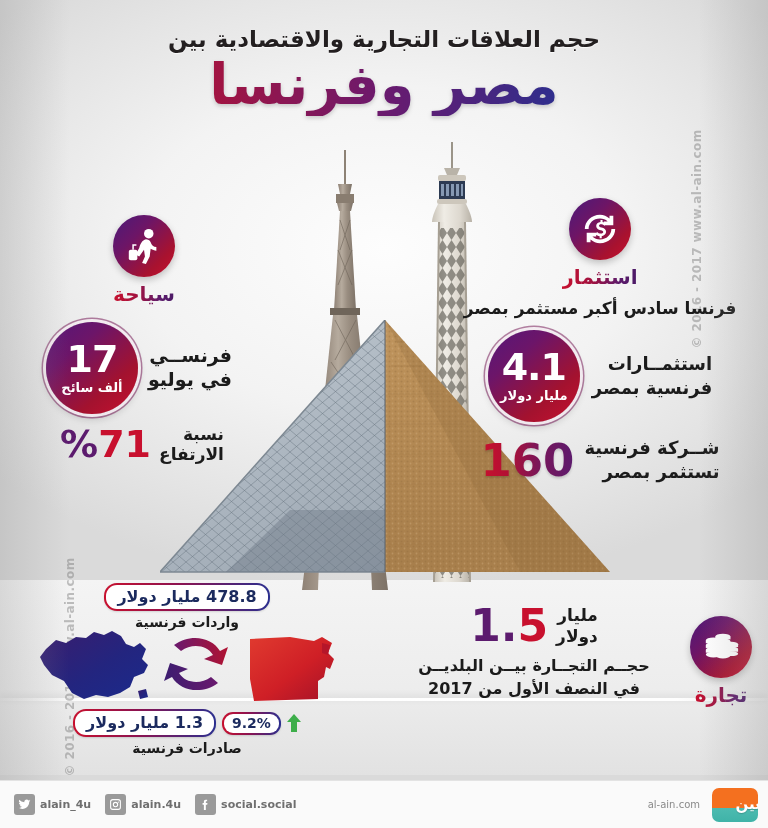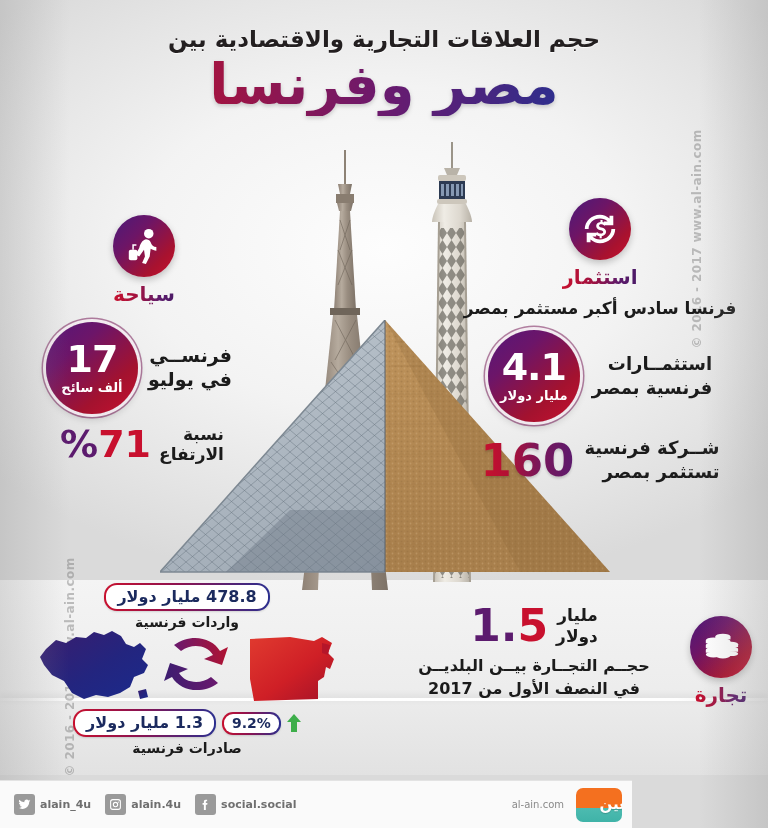--- a/index.html
+++ b/index.html
@@ -160,21 +160,21 @@
     position:absolute; z-index:20;
     font-size:12px; font-weight:700; color:rgba(120,120,120,.45);
     white-space:nowrap; letter-spacing:.4px;
     direction:ltr;
   }
   #wm-right { right:-38px; top:232px; transform: rotate(-90deg); transform-origin: center; }
   #wm-left  { left:-40px;  top:660px; transform: rotate(-90deg); transform-origin: center; }
 
   
   #footer {
-    position:absolute; left:0; bottom:0; width:632px; height:48px; z-index:70;
+    position:absolute; left:0; bottom:0; width:768px; height:48px; z-index:70;
     background:#fafafa; border-top:1px solid #e3e3e3;
     display:flex; align-items:center; direction:ltr;
   }
   .soc { display:flex; align-items:center; gap:5px; margin-left:14px; }
   .soc-ic {
     width:21px; height:21px; background:#9a9a9a; border-radius:3px;
     display:flex; align-items:center; justify-content:center;
   }
   .soc-ic svg { width:13px; height:13px; fill:#fff; }
   .soc-tx { font-size:11px; color:#6f6f6f; font-weight:600; }

